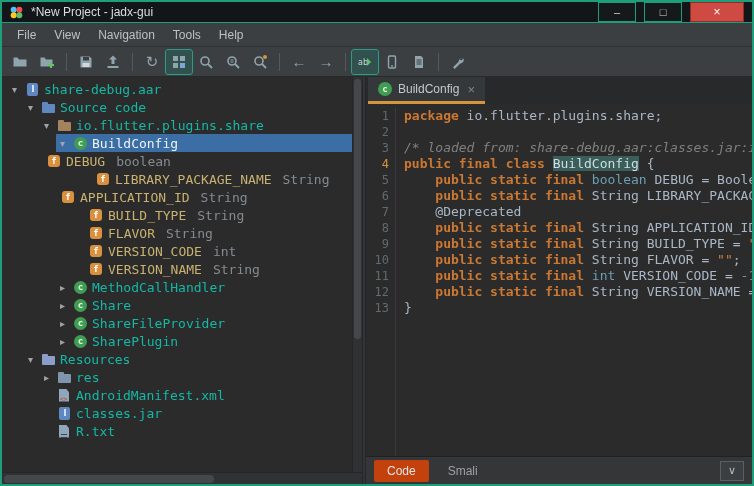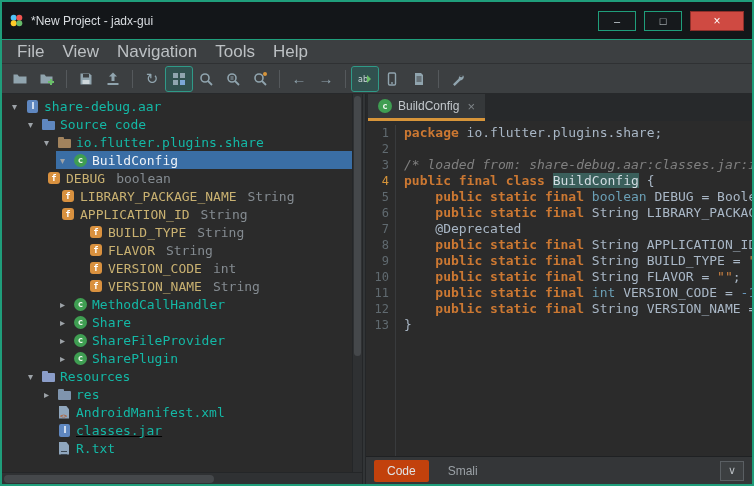--- a/index.html
+++ b/index.html
@@ -5,32 +5,32 @@
   :root{
     --accent:#1f9e7b; --close-bg:#cf4a42; --selection:#3a6ea5; --tab-accent:#d7953a;
     --kw:#cc7832; --str:#cc8242; --num:#6897bb; --ty:#6a9fb5; --cm:#808080;
     --pl:#a9b7c6; --mark-bg:#3a5f5b; --field-name:#c9b171; --member-type:#848b91;
   }
   *{box-sizing:border-box; margin:0; padding:0;}
   html,body{width:754px;height:486px;overflow:hidden;background:#000;}
   .window{position:absolute;inset:0;border:2px solid var(--accent);background:#2b2b2b;
     display:flex;flex-direction:column;font-family:"Liberation Sans",sans-serif;}
   
-  .titlebar{height:38px;background:#131619;display:flex;align-items:center;gap:7px;
+  .titlebar{height:21px;background:#131619;display:flex;align-items:center;gap:7px;
     padding:0 6px;border-bottom:1px solid var(--accent);flex:0 0 auto;}
   .logo{width:16px;height:16px;display:flex;align-items:center;justify-content:center;}
   .title{color:#d9dde1;font-size:12px;}
   .win-controls{margin-left:auto;display:flex;gap:8px;align-items:center;padding-right:2px;}
   .win-btn{width:38px;height:20px;border:1px solid var(--accent);background:#16191c;color:#cfd8dc;
     display:flex;align-items:center;justify-content:center;font-size:11px;cursor:default;}
   .win-btn.close{width:54px;background:var(--close-bg);border-color:#8e2f2a;color:#fff;font-size:12px;}
   
   .menubar{height:24px;background:#3c3f41;display:flex;align-items:stretch;padding-left:6px;
     border-bottom:1px solid #2f3133;flex:0 0 auto;}
-  .menu-item{padding:0 9px;color:#bcc0c3;font-size:17px;display:flex;align-items:center;}
+  .menu-item{padding:0 9px;color:#bcc0c3;font-size:12px;display:flex;align-items:center;}
   
   .toolbar{height:30px;background:#3c3f41;display:flex;align-items:center;padding:0 5px;gap:1px;
     border-bottom:1px solid #27292b;flex:0 0 auto;}
   .tb-btn{width:26px;height:24px;display:flex;align-items:center;justify-content:center;border-radius:2px;}
   .tb-btn.active{background:#31514f;outline:1px solid #2f9a88;}
   .tb-icon{display:flex;align-items:center;justify-content:center;color:#90a4ae;font-size:15px;line-height:1;}
   .tb-sep{width:1px;height:18px;background:#55595c;margin:0 5px;}
   
   .main{flex:1;display:flex;min-height:0;}
   .tree-panel{width:360px;flex:0 0 auto;background:#2b2b2b;position:relative;display:flex;flex-direction:column;}
@@ -278,21 +278,21 @@
             </div>
           </div>
           <div class="tree-row" style="padding-left: 28px;">
             <div class="row-inner">
               <span class="expander"></span>
               <span class="ticon icon-field"></span>
               <span class="tlabel field-name">DEBUG</span>
               <span class="ttype">boolean</span>
             </div>
           </div>
-          <div class="tree-row" style="padding-left: 42px;">
+          <div class="tree-row" style="padding-left: 77px;">
             <div class="row-inner">
               <span class="expander"></span>
               <span class="ticon icon-field"></span>
               <span class="tlabel field-name">LIBRARY_PACKAGE_NAME</span>
               <span class="ttype">String</span>
             </div>
           </div>
           <div class="tree-row" style="padding-left: 42px;">
             <div class="row-inner">
               <span class="expander"></span>
@@ -375,21 +375,21 @@
               <span class="tlabel">res</span>
             </div>
           </div>
           <div class="tree-row" style="padding-left: 38px;">
             <div class="row-inner">
               <span class="expander"></span>
               <span class="ticon icon-file-xml f-file"></span>
               <span class="tlabel">AndroidManifest.xml</span>
             </div>
           </div>
-          <div class="tree-row" style="padding-left: 38px; text-decoration: underline;">
+          <div class="tree-row" style="padding-left: 38px;">
             <div class="row-inner">
               <span class="expander"></span>
               <span class="ticon icon-archive"></span>
               <span class="tlabel">classes.jar</span>
             </div>
           </div>
           <div class="tree-row" style="padding-left: 38px; align-items: center;">
             <div class="row-inner">
               <span class="expander"></span>
               <span class="ticon icon-file-txt f-file"></span>

